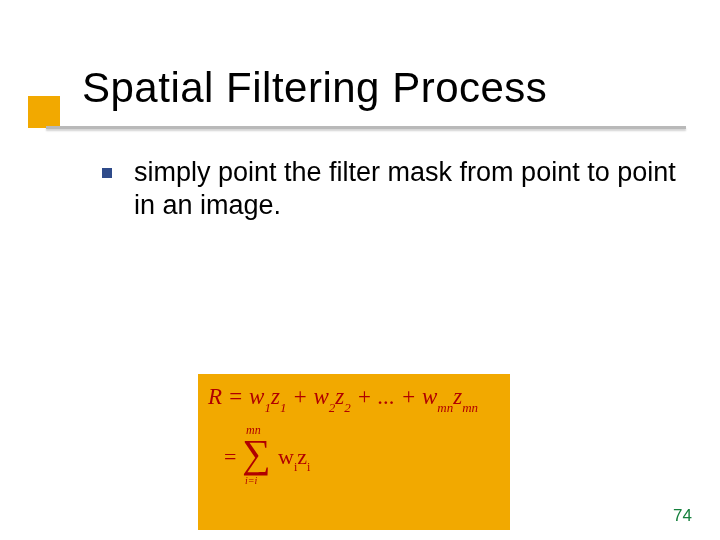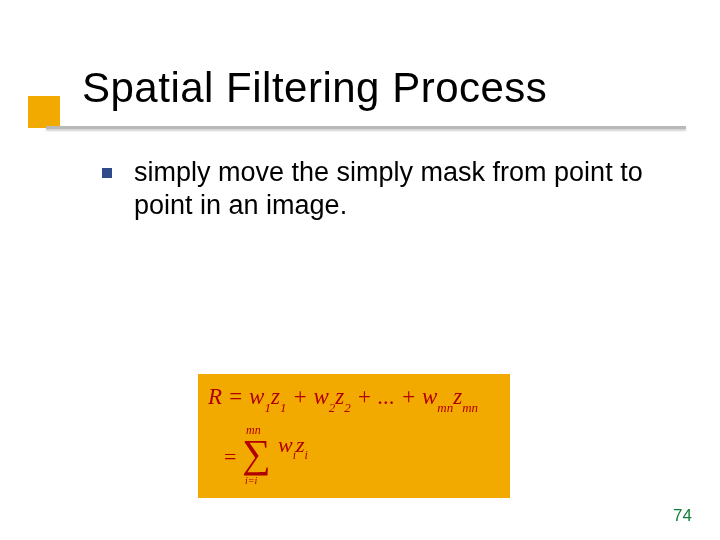--- a/index.html
+++ b/index.html
@@ -76,21 +76,21 @@
     top: 12px;
     width: 10px;
     height: 10px;
     background: #2f4b8a; 
   }
   .formula-box {
     position: absolute;
     left: 198px;
     top: 374px;
     width: 312px;
-    height: 124px;
+    height: 156px;
     background: #f2a900;
     color: #b00000;
     font-family: "Times New Roman", Times, serif;
   }
   .eq1 {
     position: absolute;
     left: 10px;
     top: 10px;
     font-style: italic;
     font-size: 23px;
@@ -134,23 +134,22 @@
   .sigma-bot {
     position: absolute;
     left: 21px;
     top: 55px;
     font-size: 10px;
     font-style: italic;
   }
   .summand {
     position: absolute;
     left: 54px;
-    top: 12px;
+    top: 24px;
     font-size: 22px;
-    font-style: italic;
     white-space: nowrap;
   }
   .summand .sub {
     font-size: 12px;
     vertical-align: sub;
     position: relative;
     top: 2px;
   }
   .page-num {
     position: absolute;
@@ -167,21 +166,21 @@
 <div class="slide">
 
   <div class="header-region">
     <div class="accent-square"></div>
     <div class="underline"></div>
     <div class="title">Spatial Filtering Process</div>
   </div>
 
   <div class="body">
     <ul>
-      <li>simply move the simply mask from point to point in an image.</li>
+      <li>simply point the filter mask from point to point in an image.</li>
     </ul>
   </div>
 
   <div class="formula-box">
     <div class="eq1" id="eq1"><span>R</span><span> = </span><span>w</span><span class="sub">1</span><span>z</span><span class="sub">1</span><span> + </span><span>w</span><span class="sub">2</span><span>z</span><span class="sub">2</span><span> + ... + </span><span>w</span><span class="sub">mn</span><span>z</span><span class="sub">mn</span></div>
     <div class="eq2">
       <span class="eq">=</span>
       <span class="sigma-top">mn</span>
       <span class="sigma">∑</span>
       <span class="sigma-bot">i=i</span>

